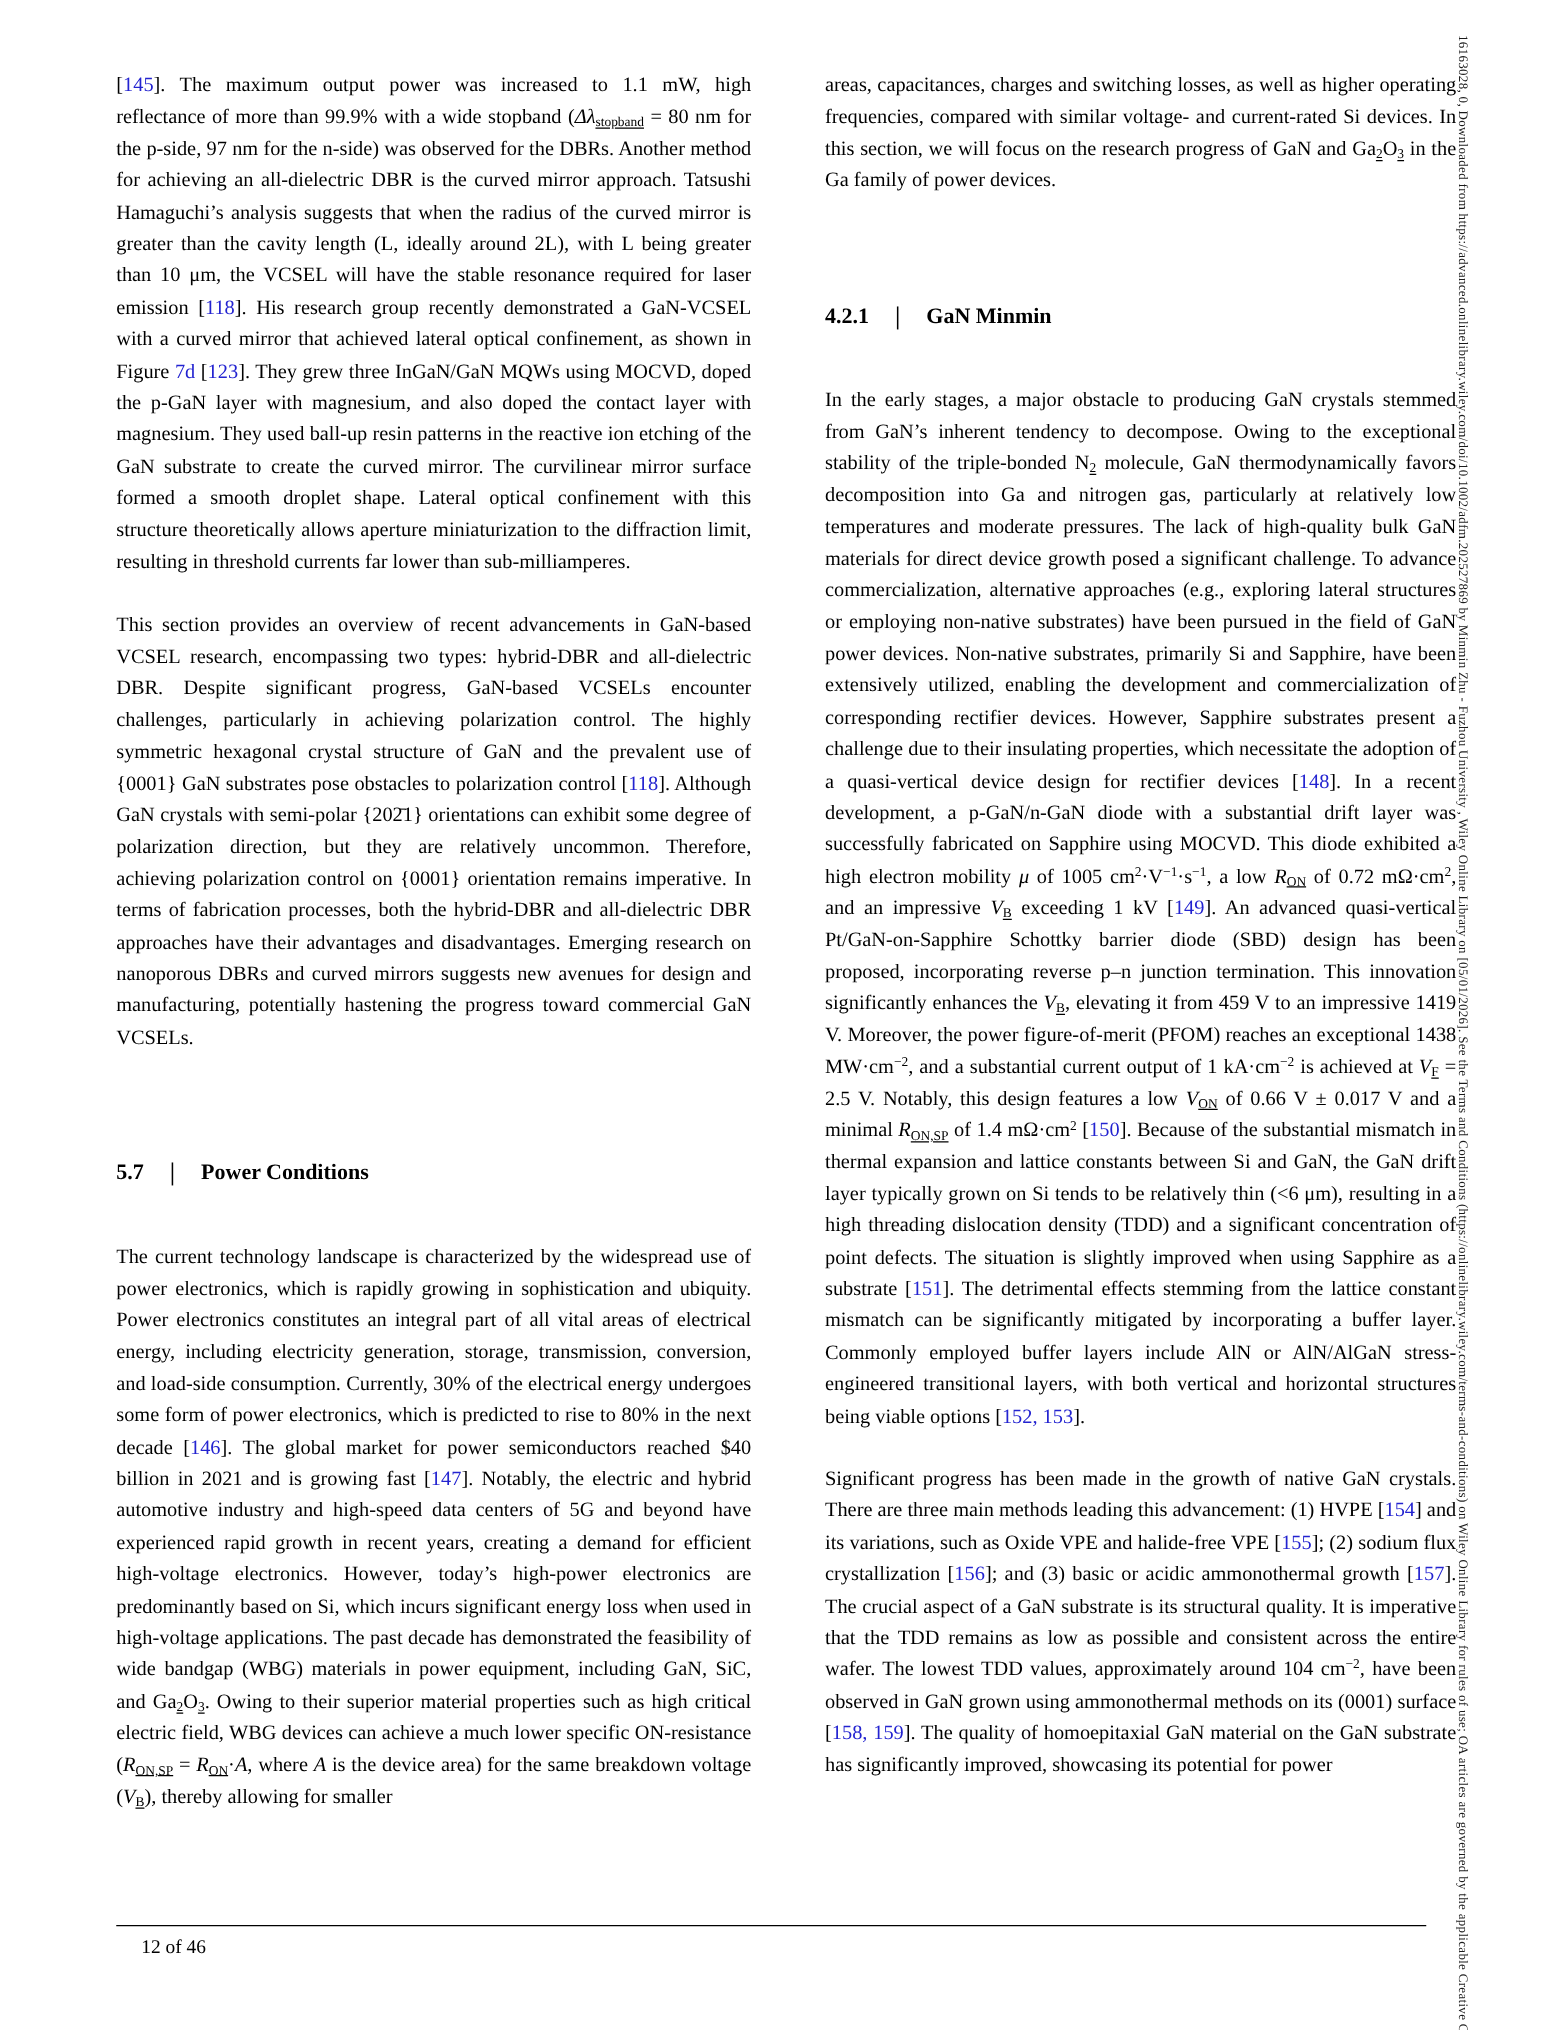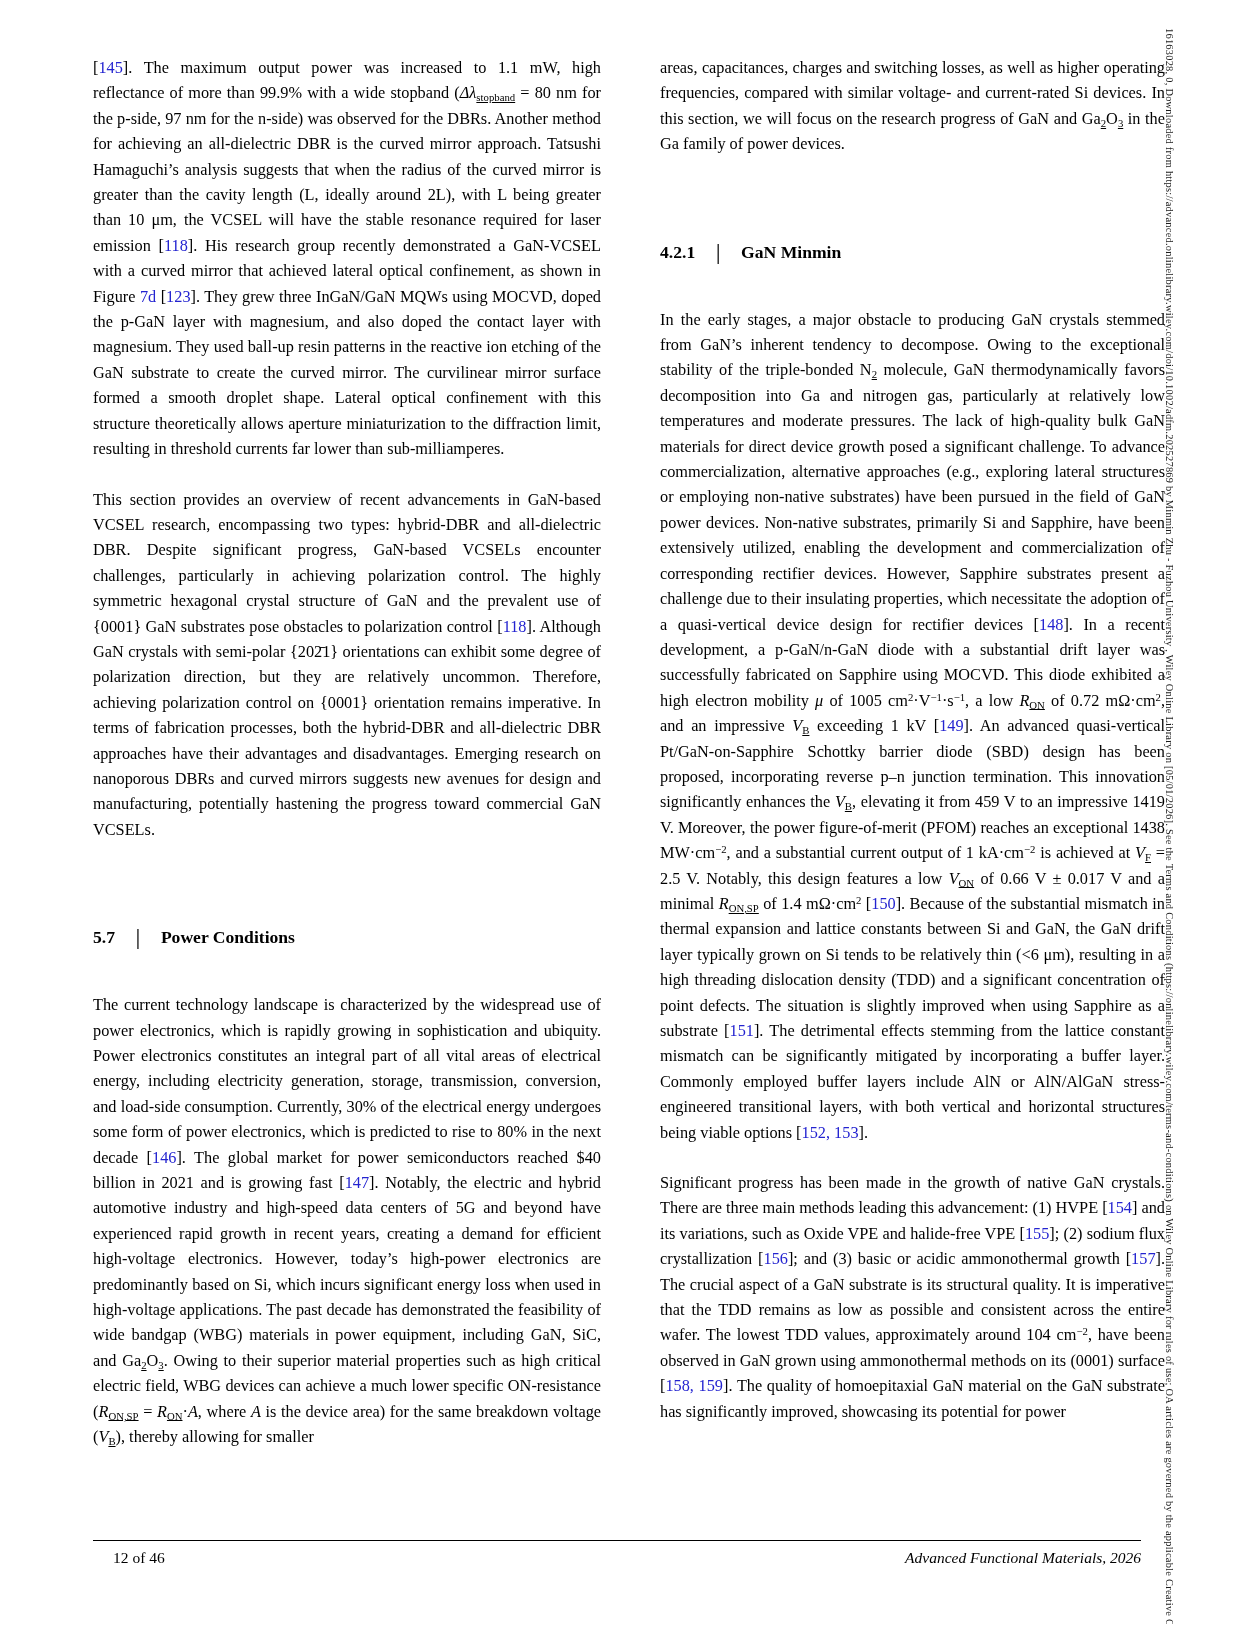--- a/index.html
+++ b/index.html
@@ -53,15 +53,14 @@
       <h2>
         <span class="sec-num">4.2.1</span>
         <span class="sec-bar">|</span>
         <span class="sec-title">GaN Minmin</span>
       </h2>
       <p class="para">In the early stages, a major obstacle to producing GaN crystals stemmed from GaN’s inherent tendency to decompose. Owing to the exceptional stability of the triple-bonded N<span class="sub">2</span> molecule, GaN thermodynamically favors decomposition into Ga and nitrogen gas, particularly at relatively low temperatures and moderate pressures. The lack of high-quality bulk GaN materials for direct device growth posed a significant challenge. To advance commercialization, alternative approaches (e.g., exploring lateral structures or employing non-native substrates) have been pursued in the field of GaN power devices. Non-native substrates, primarily Si and Sapphire, have been extensively utilized, enabling the development and commercialization of corresponding rectifier devices. However, Sapphire substrates present a challenge due to their insulating properties, which necessitate the adoption of a quasi-vertical device design for rectifier devices [<a class="cite">148</a>]. In a recent development, a p-GaN/n-GaN diode with a substantial drift layer was successfully fabricated on Sapphire using MOCVD. This diode exhibited a high electron mobility <span class="var">μ</span> of 1005 cm<span class="sup">2</span>·V<span class="sup">−1</span>·s<span class="sup">−1</span>, a low <span class="var">R</span><span class="sub">ON</span> of 0.72 mΩ·cm<span class="sup">2</span>, and an impressive <span class="var">V</span><span class="sub">B</span> exceeding 1 kV [<a class="cite">149</a>]. An advanced quasi-vertical Pt/GaN-on-Sapphire Schottky barrier diode (SBD) design has been proposed, incorporating reverse p–n junction termination. This innovation significantly enhances the <span class="var">V</span><span class="sub">B</span>, elevating it from 459 V to an impressive 1419 V. Moreover, the power figure-of-merit (PFOM) reaches an exceptional 1438 MW·cm<span class="sup">−2</span>, and a substantial current output of 1 kA·cm<span class="sup">−2</span> is achieved at <span class="var">V</span><span class="sub">F</span> = 2.5 V. Notably, this design features a low <span class="var">V</span><span class="sub">ON</span> of 0.66 V ± 0.017 V and a minimal <span class="var">R</span><span class="sub">ON,SP</span> of 1.4 mΩ·cm<span class="sup">2</span> [<a class="cite">150</a>]. Because of the substantial mismatch in thermal expansion and lattice constants between Si and GaN, the GaN drift layer typically grown on Si tends to be relatively thin (&lt;6 μm), resulting in a high threading dislocation density (TDD) and a significant concentration of point defects. The situation is slightly improved when using Sapphire as a substrate [<a class="cite">151</a>]. The detrimental effects stemming from the lattice constant mismatch can be significantly mitigated by incorporating a buffer layer. Commonly employed buffer layers include AlN or AlN/AlGaN stress-engineered transitional layers, with both vertical and horizontal structures being viable options [<a class="cite">152, 153</a>].</p>
       <p class="para">Significant progress has been made in the growth of native GaN crystals. There are three main methods leading this advancement: (1) HVPE [<a class="cite">154</a>] and its variations, such as Oxide VPE and halide-free VPE [<a class="cite">155</a>]; (2) sodium flux crystallization [<a class="cite">156</a>]; and (3) basic or acidic ammonothermal growth [<a class="cite">157</a>]. The crucial aspect of a GaN substrate is its structural quality. It is imperative that the TDD remains as low as possible and consistent across the entire wafer. The lowest TDD values, approximately around 104 cm<span class="sup">−2</span>, have been observed in GaN grown using ammonothermal methods on its (0001) surface [<a class="cite">158, 159</a>]. The quality of homoepitaxial GaN material on the GaN substrate has significantly improved, showcasing its potential for power</p>
     </div>
   <div class="footer-rule"></div>
   <div class="footer-left">12 of 46</div>
-  <div class="footer-right">Advanced Functional Materials, 2026</div>
   <div class="sidebar">16163028, 0, Downloaded from https://advanced.onlinelibrary.wiley.com/doi/10.1002/adfm.202527869 by Minmin Zhu - Fuzhou University , Wiley Online Library on [05/01/2026]. See the Terms and Conditions (https://onlinelibrary.wiley.com/terms-and-conditions) on Wiley Online Library for rules of use; OA articles are governed by the applicable Creative Commons License</div>
 </div>
 
 </body></html>

